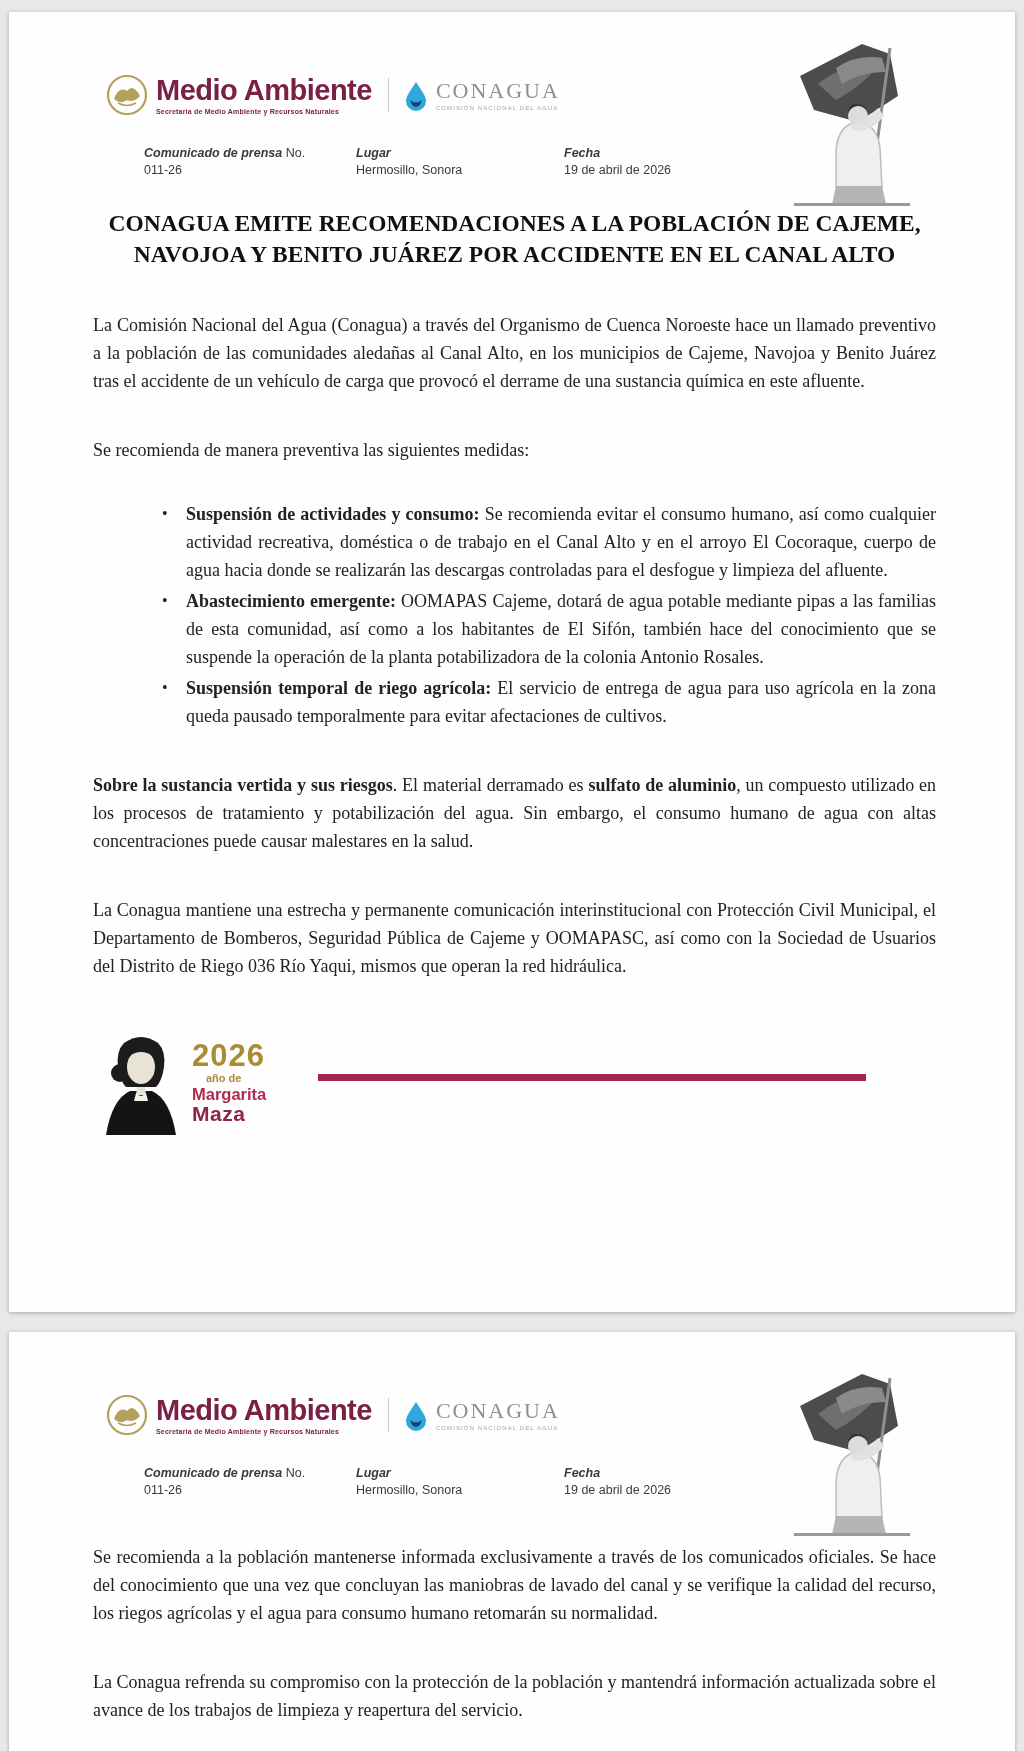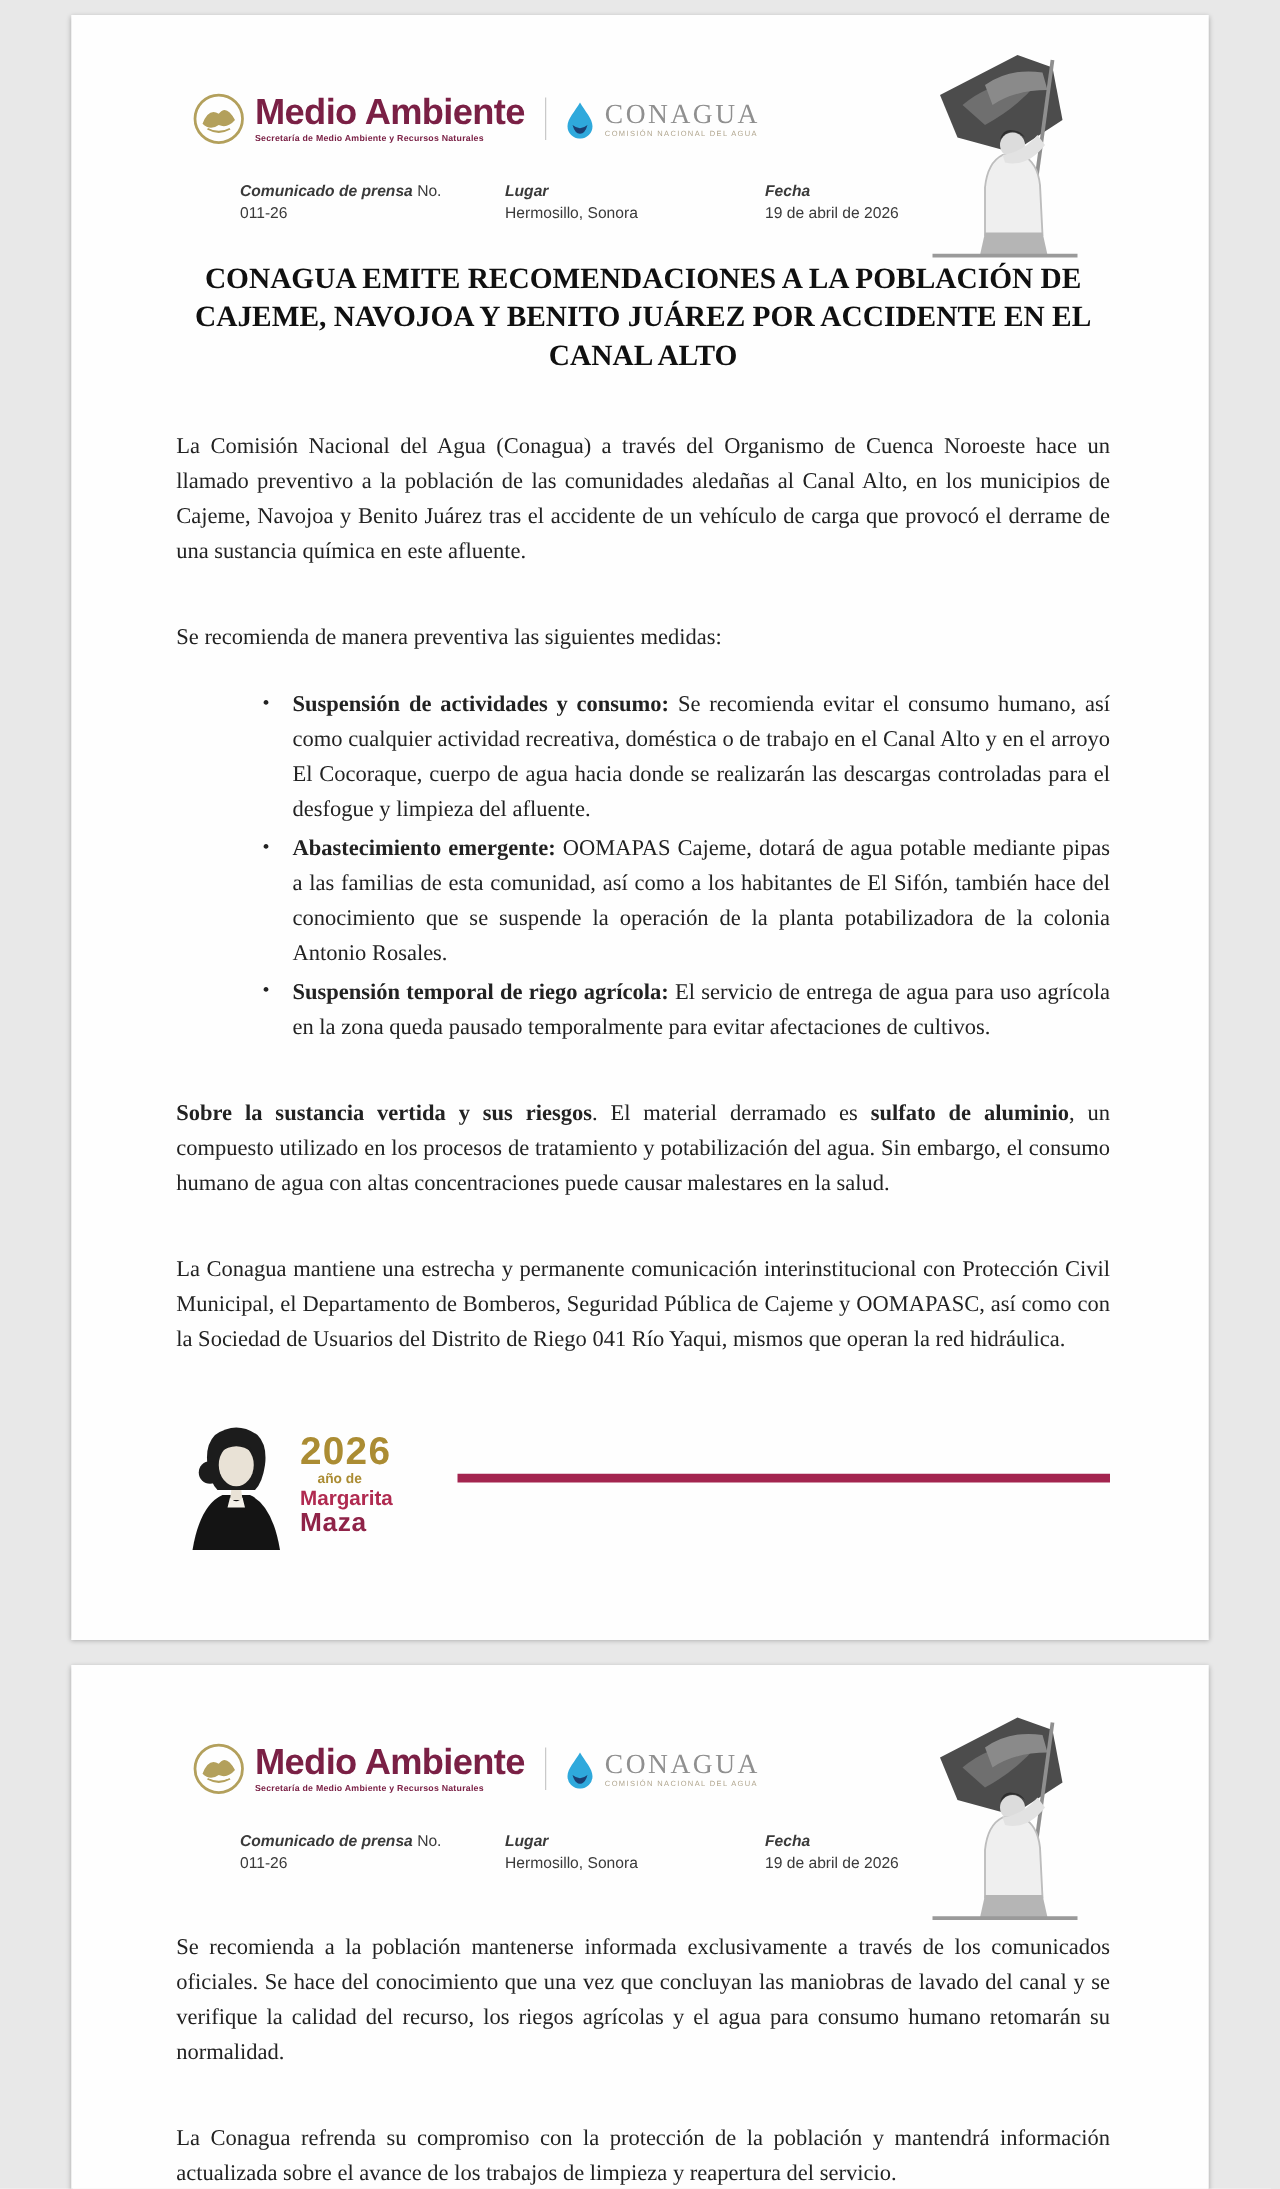--- a/index.html
+++ b/index.html
@@ -5,21 +5,21 @@
   * { margin:0; padding:0; box-sizing:border-box; }
   html,body { width:1024px; }
   body {
     width:1024px; height:1751px; overflow:hidden;
     background:#e8e8e8;
     font-family:"Liberation Sans", sans-serif;
     color:#262626;
   }
   .page {
     position:relative;
-    width:910px;
+    width:1006px;
     margin:0 auto;
     background:#fefefe;
     box-shadow:0 1px 4px rgba(0,0,0,.28);
     padding:0 79px 0 84px;
   }
   .page-1 { margin-top:12px; min-height:1300px; }
   .page-2 { margin-top:20px; min-height:560px; }
 
   
   .doc-header { position:relative; padding-top:62px; min-height:170px; }
@@ -51,21 +51,21 @@
     font-family:"Liberation Serif", serif;
     font-size:23.5px; font-weight:bold; color:#101010;
     text-align:center; line-height:31px;
     max-width:828px; margin:26px auto 0;
   }
   .body-p {
     font-family:"Liberation Serif", serif;
     font-size:18px; line-height:28px; color:#222;
     text-align:justify; margin-top:41px;
   }
-  .bullet-list { list-style:none; padding-left:93px; margin-top:26px; }
+  .bullet-list { list-style:none; padding-left:93px; margin-top:36px; }
   .bullet-item {
     position:relative;
     font-family:"Liberation Serif", serif;
     font-size:18px; line-height:28px; color:#222;
     text-align:justify; margin-top:3px;
   }
   .bullet-item::before {
     content:"\2022";
     position:absolute; left:-24px; top:0; color:#222; font-size:16px;
   }
@@ -146,21 +146,21 @@
   <p class="body-p">Se recomienda de manera preventiva las siguientes medidas:</p>
 
   <ul class="bullet-list">
     <li class="bullet-item"><strong>Suspensión de actividades y consumo:</strong><span> Se recomienda evitar el consumo humano, así como cualquier actividad recreativa, doméstica o de trabajo en el Canal Alto y en el arroyo El Cocoraque, cuerpo de agua hacia donde se realizarán las descargas controladas para el desfogue y limpieza del afluente.</span></li>
     <li class="bullet-item"><strong>Abastecimiento emergente:</strong><span> OOMAPAS Cajeme, dotará de agua potable mediante pipas a las familias de esta comunidad, así como a los habitantes de El Sifón, también hace del conocimiento que se suspende la operación de la planta potabilizadora de la colonia Antonio Rosales.</span></li>
     <li class="bullet-item"><strong>Suspensión temporal de riego agrícola:</strong><span> El servicio de entrega de agua para uso agrícola en la zona queda pausado temporalmente para evitar afectaciones de cultivos.</span></li>
   </ul>
 
   <p class="body-p"><strong>Sobre la sustancia vertida y sus riesgos</strong><span>. El material derramado es </span><strong>sulfato de aluminio</strong><span>, un compuesto utilizado en los procesos de tratamiento y potabilización del agua. Sin embargo, el consumo humano de agua con altas concentraciones puede causar malestares en la salud.</span></p>
 
-  <p class="body-p">La Conagua mantiene una estrecha y permanente comunicación interinstitucional con Protección Civil Municipal, el Departamento de Bomberos, Seguridad Pública de Cajeme y OOMAPASC, así como con la Sociedad de Usuarios del Distrito de Riego 041 Río Yaqui, mismos que operan la red hidráulica.</p>
+  <p class="body-p">La Conagua mantiene una estrecha y permanente comunicación interinstitucional con Protección Civil Municipal, el Departamento de Bomberos, Seguridad Pública de Cajeme y OOMAPASC, así como con la Sociedad de Usuarios del Distrito de Riego 036 Río Yaqui, mismos que operan la red hidráulica.</p>
 
   <div class="page-footer">
     <svg class="maza-portrait" viewBox="0 0 90 106">
       <path d="M28 14 Q45 2 62 14 Q70 22 68 38 Q66 52 60 58 L30 58 Q24 52 22 38 Q20 22 28 14 Z" fill="#1c1c1c"></path>
       <circle cx="24" cy="44" r="9" fill="#1c1c1c"></circle>
       <ellipse cx="45" cy="38" rx="14" ry="17" fill="#e9e2d6"></ellipse>
       <path d="M32 28 Q45 18 58 28 Q56 20 45 19 Q34 20 32 28 Z" fill="#1c1c1c"></path>
       <path d="M10 106 Q16 70 34 62 L56 62 Q74 70 80 106 Z" fill="#141414"></path>
       <path d="M41 58 L49 58 L50 66 L40 66 Z" fill="#e9e2d6"></path>
       <path d="M40 64 Q45 70 50 64 L52 72 L38 72 Z" fill="#f4f1ea"></path>

